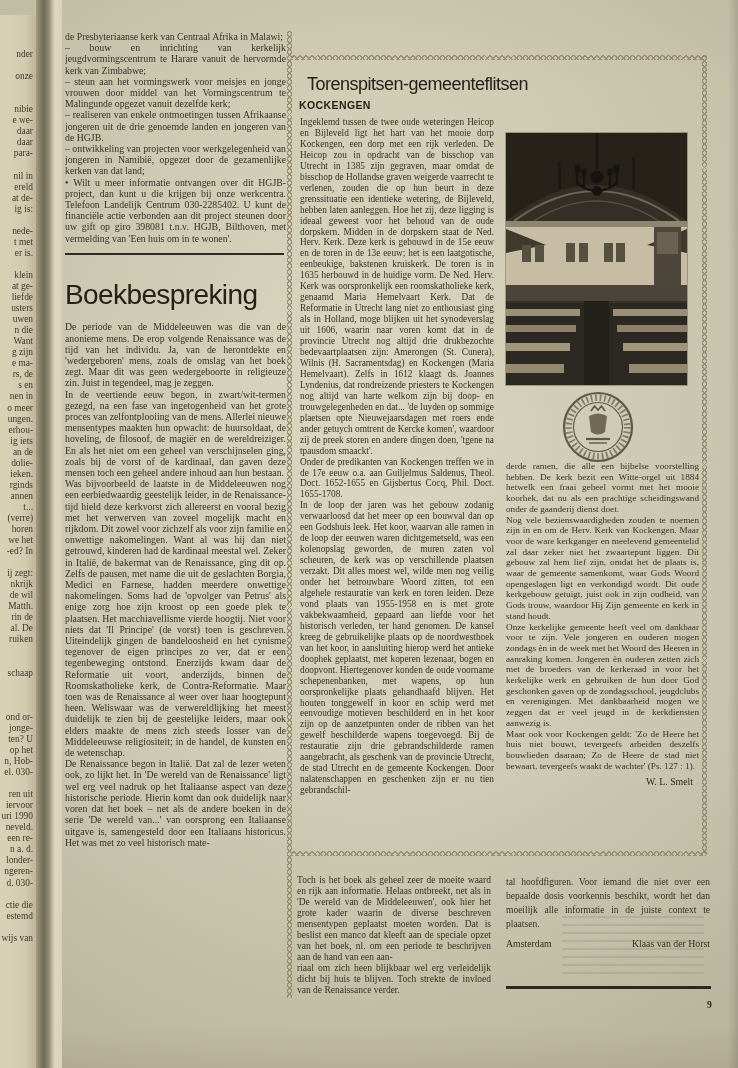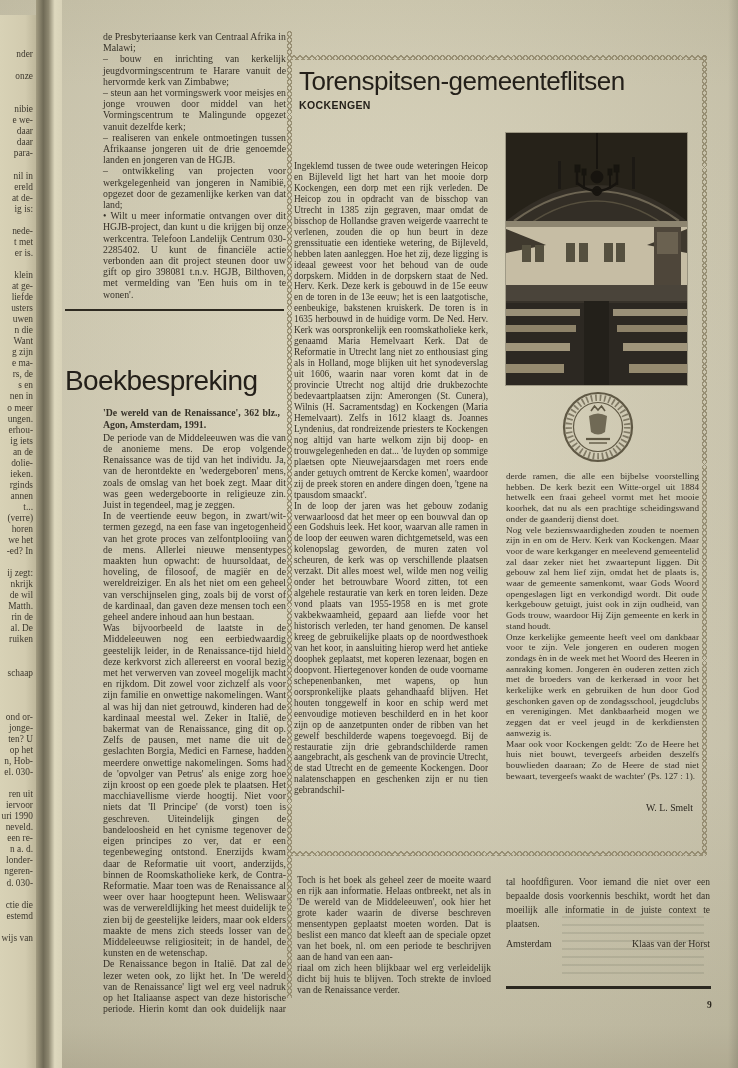--- a/index.html
+++ b/index.html
@@ -32,56 +32,56 @@
   
   .page{position:absolute;left:62px;top:0;width:676px;height:1068px;}
   .page-right-shadow{position:absolute;right:0;top:0;width:10px;height:1068px;
     background:linear-gradient(90deg, rgba(0,0,0,0) 0%, rgba(0,0,0,0.12) 100%);}
   p{margin:0;padding:0;}
   .body-text p{
     text-align:justify;color:#353027;
     hyphens:auto;
   }
   .col-left{position:absolute;left:3px;top:31px;width:221px;height:985px;overflow:hidden;}
-  .col-left p{font-size:9.8px;line-height:11.2px;margin-left:38px;}
+  .col-left p{font-size:9.8px;line-height:11.2px;}
   .rule{height:2.5px;background:#2e2a21;margin:9px 0 0 0;width:219px;}
   .review-heading{
     font-family:"Liberation Sans", sans-serif;font-weight:400;letter-spacing:-0.6px;
-    font-size:28px;color:#24201a;margin:54px 0 10px 0;
+    font-size:28px;color:#24201a;margin:24px 0 10px 0;
   }
   .book-ref{
     font-size:9.6px;line-height:11px;font-weight:bold;text-align:center;color:#2c2820;
     margin:0 6px 2px 6px;
   }
   
   .zz{
     background-image:
       repeating-linear-gradient(45deg,#8f866a 0 1.4px, transparent 1.4px 4.2px),
       repeating-linear-gradient(-45deg,#8f866a 0 1.4px, transparent 1.4px 4.2px);
     opacity:.85;
   }
   .zz-left{position:absolute;left:225px;top:31px;width:4.5px;height:967px;}
   
   .feature-box{position:absolute;left:230px;top:55px;width:418px;height:800px;}
   .zz-top{position:absolute;left:0;top:0;width:414px;height:4.5px;}
   .zz-bottom{position:absolute;left:0;top:796px;width:414px;height:4.5px;}
   .zz-right{position:absolute;left:410px;top:0;width:4.5px;height:800px;}
   .feature-title{
     font-family:"Liberation Sans", sans-serif;font-weight:400;letter-spacing:-0.5px;
-    font-size:26px;color:#24201a;margin:0;position:absolute;left:7px;top:11px;white-space:nowrap;
+    font-size:18px;color:#24201a;margin:8px;position:absolute;left:7px;top:11px;white-space:nowrap;
   }
   .feature-kicker{
     font-family:"Liberation Sans", sans-serif;font-weight:bold;font-size:10.5px;
     letter-spacing:0.4px;color:#24201a;position:absolute;left:7px;top:44px;
   }
-  .box-col1{position:absolute;left:2px;top:62px;width:194px;height:730px;overflow:hidden;margin-top:44px;}
+  .box-col1{position:absolute;left:8px;top:62px;width:194px;height:730px;overflow:hidden;}
   .box-col1 p{font-size:9.3px;line-height:10.95px;}
-  .box-col2{position:absolute;left:214px;top:416px;width:193px;max-height:388px;overflow:hidden;}
+  .box-col2{position:absolute;left:214px;top:406px;width:193px;max-height:388px;overflow:hidden;}
   .box-col2 p{font-size:9.2px;line-height:10.7px;}
-  .signature{font-size:9.8px;color:#2c2820;text-align:right;margin-top:21px;padding-right:6px;}
+  .signature{font-size:9.8px;color:#2c2820;text-align:right;margin-top:5px;padding-right:6px;}
   .photo-frame{position:absolute;left:214px;top:78px;width:181px;height:252px;
     box-shadow:0 0 0 1px rgba(60,55,40,0.35);}
   .photo-frame svg{display:block;}
   .seal{position:absolute;left:268px;top:334px;width:76px;height:76px;}
   
   .col-mid{position:absolute;left:235px;top:875px;width:194px;}
   .col-mid p{font-size:9.5px;line-height:11px;}
   .col-rb{position:absolute;left:444px;top:875px;width:204px;}
   .col-rb p{font-size:9.5px;line-height:14px;}
   .byline{display:flex;justify-content:space-between;font-size:9.8px;color:#322d24;margin-top:7px;}
@@ -191,41 +191,41 @@
       <div>
           <p>de Presbyteriaanse kerk van Centraal Afrika in Malawi;</p>
           <p>– bouw en inrichting van kerkelijk jeugdvormingscentrum te Harare vanuit de hervormde kerk van Zimbabwe;</p>
           <p>– steun aan het vormingswerk voor meisjes en jonge vrouwen door middel van het Vormingscentrum te Malingunde opgezet vanuit dezelfde kerk;</p>
           <p>– realiseren van enkele ontmoetingen tussen Afrikaanse jongeren uit de drie genoemde landen en jongeren van de HGJB.</p>
           <p>– ontwikkeling van projecten voor werkgelegenheid van jongeren in Namibië, opgezet door de gezamenlijke kerken van dat land;</p>
           <p>• Wilt u meer informatie ontvangen over dit HGJB-project, dan kunt u die krijgen bij onze werkcentra. Telefoon Landelijk Centrum 030-2285402. U kunt de financiële actie verbonden aan dit project steunen door uw gift op giro 398081 t.n.v. HGJB, Bilthoven, met vermelding van 'Een huis om in te wonen'.</p>
         </div>
       <div class="rule"></div>
       <h1 class="review-heading">Boekbespreking</h1>
-      <p class="book-ref">'De wereld van de Renaissance', 362 blz., Agon, Amsterdam, 1991.</p>
       <div>
           <p>De periode van de Middeleeuwen was die van de anonieme mens. De erop volgende Renaissance was de tijd van het individu. Ja, van de herontdekte en 'wedergeboren' mens, zoals de omslag van het boek zegt. Maar dit was geen wedergeboorte in religieuze zin. Juist in tegendeel, mag je zeggen.</p>
           <p>In de veertiende eeuw begon, in zwart/wit-termen gezegd, na een fase van ingetogenheid van het grote proces van zelfontplooiing van de mens. Allerlei nieuwe mensentypes maakten hun opwacht: de huursoldaat, de hoveling, de filosoof, de magiër en de wereldreiziger. En als het niet om een geheel van verschijnselen ging, zoals bij de vorst of de kardinaal, dan gaven deze mensen toch een geheel andere inhoud aan hun bestaan.</p>
           <p>Was bijvoorbeeld de laatste in de Middeleeuwen nog een eerbiedwaardig geestelijk leider, in de Renaissance-tijd hield deze kerkvorst zich allereerst en vooral bezig met het verwerven van zoveel mogelijk macht en rijkdom. Dit zowel voor zichzelf als voor zijn familie en onwettige nakomelingen. Want al was hij dan niet getrouwd, kinderen had de kardinaal meestal wel. Zeker in Italië, de bakermat van de Renaissance, ging dit op. Zelfs de pausen, met name die uit de geslachten Borgia, Medici en Farnese, hadden meerdere onwettige nakomelingen. Soms had de 'opvolger van Petrus' als enige zorg hoe zijn kroost op een goede plek te plaatsen. Het macchiavellisme vierde hoogtij. Niet voor niets dat 'Il Principe' (de vorst) toen is geschreven. Uiteindelijk gingen de bandeloosheid en het cynisme tegenover de eigen principes zo ver, dat er een tegenbeweging ontstond. Enerzijds kwam daar de Reformatie uit voort, anderzijds, binnen de Roomskatholieke kerk, de Contra-Reformatie. Maar toen was de Renaissance al weer over haar hoogtepunt heen. Weliswaar was de verwereldlijking het meest duidelijk te zien bij de geestelijke leiders, maar ook elders maakte de mens zich steeds losser van de Middeleeuwse religiositeit; in de handel, de kunsten en de wetenschap.</p>
           <p>De Renaissance begon in Italië. Dat zal de lezer weten ook, zo lijkt het. In 'De wereld van de Renaissance' ligt wel erg veel nadruk op het Italiaanse aspect van deze historische periode. Hierin komt dan ook duidelijk naar voren dat het boek – net als de andere boeken in de serie 'De wereld van...' van oorsprong een Italiaanse uitgave is, samengesteld door een Italiaans historicus. Het was met zo veel historisch mate-</p>
         </div>
     </div>
 
     <div class="zz zz-left"></div>
 
     <div class="feature-box">
       <div class="zz zz-top"></div>
       <div class="zz zz-bottom"></div>
       <div class="zz zz-right"></div>
 
       <h2 class="feature-title">Torenspitsen-gemeenteflitsen</h2>
       <div class="feature-kicker">KOCKENGEN</div>
 
       <div class="box-col1 body-text">
           <p>Ingeklemd tussen de twee oude weteringen Heicop en Bijleveld ligt het hart van het mooie dorp Kockengen, een dorp met een rijk verleden. De Heicop zou in opdracht van de bisschop van Utrecht in 1385 zijn gegraven, maar omdat de bisschop de Hollandse graven weigerde vaarrecht te verlenen, zouden die op hun beurt in deze grenssituatie een identieke wetering, de Bijleveld, hebben laten aanleggen. Hoe het zij, deze ligging is ideaal geweest voor het behoud van de oude dorpskern. Midden in de dorpskern staat de Ned. Herv. Kerk. Deze kerk is gebouwd in de 15e eeuw en de toren in de 13e eeuw; het is een laatgotische, eenbeukige, bakstenen kruiskerk. De toren is in 1635 herbouwd in de huidige vorm. De Ned. Herv. Kerk was oorspronkelijk een roomskatholieke kerk, genaamd Maria Hemelvaart Kerk. Dat de Reformatie in Utrecht lang niet zo enthousiast ging als in Holland, moge blijken uit het synodeverslag uit 1606, waarin naar voren komt dat in de provincie Utrecht nog altijd drie drukbezochte bedevaartplaatsen zijn: Amerongen (St. Cunera), Wilnis (H. Sacramentsdag) en Kockengen (Maria Hemelvaart). Zelfs in 1612 klaagt ds. Joannes Lyndenius, dat rondreizende priesters te Kockengen nog altijd van harte welkom zijn bij doop- en trouwgelegenheden en dat... 'de luyden op sommige plaetsen opte Nieuwejaarsdagen met roers ende ander getuych omtrent de Kercke komen', waardoor zij de preek storen en andere dingen doen, 'tgene na tpausdom smaackt'.</p>
+          <p>Onder de predikanten van Kockengen treffen we in de 17e eeuw o.a. aan Guiljelmus Saldenus, Theol. Doct. 1652-1655 en Gijsbertus Cocq, Phil. Doct. 1655-1708.</p>
           <p>In de loop der jaren was het gebouw zodanig verwaarloosd dat het meer op een bouwval dan op een Godshuis leek. Het koor, waarvan alle ramen in de loop der eeuwen waren dichtgemetseld, was een kolenopslag geworden, de muren zaten vol scheuren, de kerk was op verschillende plaatsen verzakt. Dit alles moest wel, wilde men nog veilig onder het betrouwbare Woord zitten, tot een algehele restauratie van kerk en toren leiden. Deze vond plaats van 1955-1958 en is met grote vakbekwaamheid, gepaard aan liefde voor het historisch verleden, ter hand genomen. De kansel kreeg de gebruikelijke plaats op de noordwesthoek van het koor, in aansluiting hierop werd het antieke doophek geplaatst, met koperen lezenaar, bogen en doopvont. Hiertegenover konden de oude voorname schepenenbanken, met wapens, op hun oorspronkelijke plaats gehandhaafd blijven. Het houten tonggewelf in koor en schip werd met eenvoudige motieven beschilderd en in het koor zijn op de aanzetpunten onder de ribben van het gewelf beschilderde wapens toegevoegd. Bij de restauratie zijn drie gebrandschilderde ramen aangebracht, als geschenk van de provincie Utrecht, de stad Utrecht en de gemeente Kockengen. Door nalatenschappen en geschenken zijn er nu tien gebrandschil-</p>
         </div>
 
       <div class="photo-frame">
         <svg width="181" height="252" viewBox="0 0 181 252" preserveAspectRatio="none">
           <rect width="181" height="252" fill="#b7ae97"></rect>
           <rect width="181" height="88" fill="#332e26"></rect>
           <path d="M0,88 Q90,16 181,88 L181,0 L0,0 Z" fill="#262219"></path>
           <path d="M8,88 Q90,28 173,88" stroke="#6e6654" stroke-width="2.2" fill="none"></path>
           <path d="M22,92 Q90,44 159,92" stroke="#57503f" stroke-width="1.5" fill="none"></path>

